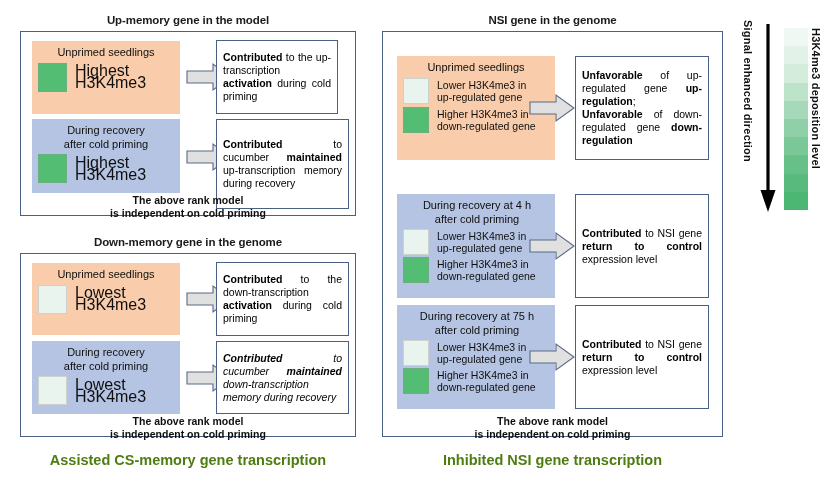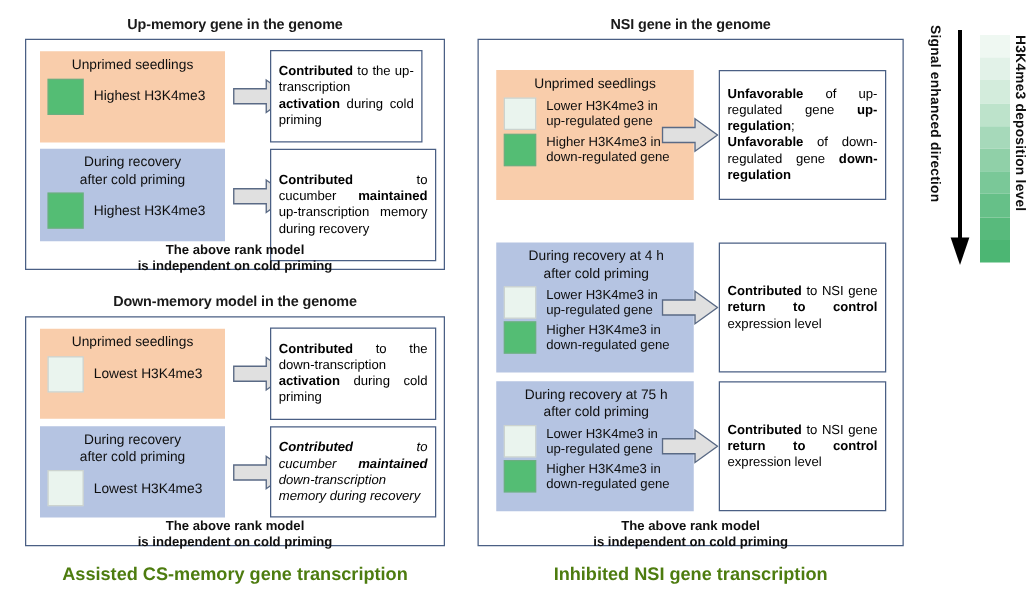--- a/index.html
+++ b/index.html
@@ -68,21 +68,21 @@
   }
   .swatch.small { width: 26px; height: 26px; flex: 0 0 26px; }
   .swatch-green      { background: #54bd74; }
   .swatch-lightgreen { background: #eaf4ee; }
 
   .swatch-label {
     font-size: 10.5px;
     line-height: 12px;
     color: #0f0f0f;
   }
-  .swatch-label.big { font-size: 11px; }
+  .swatch-label.big { font-size: 16px; }
 
   
   .result-box {
     position: absolute;
     border: 1.3px solid #4a5f84;
     background: #ffffff;
     padding: 5px 6px;
     font-size: 10.5px;
     line-height: 13px;
     text-align: justify;
@@ -135,21 +135,21 @@
   .colorbar {
     position: absolute;
     display: flex;
     flex-direction: column;
   }
   .colorbar div { flex: 1 1 auto; width: 100%; }
 </style>
 </head>
 <body>
 
-<div class="abs panel-heading" style="left:20px; top:14px; width:336px;">Up-memory gene in the genome</div>
+<div class="abs panel-heading" style="left:20px; top:14px; width:336px;">Up-memory gene in the model</div>
 
 <div class="abs outer-box" style="left:20px; top:31px; width:336px; height:185px;"></div>
 
   <div class="cond-box cond-orange" style="left:32px; top:41px; width:148px; height:73px;">
     <div class="cond-title">Unprimed seedlings</div>
     <div class="swatch-row">
       <div class="swatch swatch-green"></div>
       <div class="swatch-label big">Highest H3K4me3</div>
     </div>
   </div>
@@ -176,21 +176,21 @@
 
   <div class="result-box centered-v" style="left:216px; top:119px; width:133px; height:90px;">
     <span><b>Contributed</b> to cucumber <b>maintained</b> up-transcription memory during recovery</span>
   </div>
 
   <div class="rank-note" style="left:20px; top:194px; width:336px;">
     <span>The above rank model</span><br>
     <span>is independent on cold priming</span>
   </div>
 
-<div class="abs panel-heading" style="left:20px; top:236px; width:336px;">Down-memory model in the genome</div>
+<div class="abs panel-heading" style="left:20px; top:236px; width:336px;">Down-memory gene in the genome</div>
 
 <div class="abs outer-box" style="left:20px; top:253px; width:336px; height:184px;"></div>
 
   <div class="cond-box cond-orange" style="left:32px; top:263px; width:148px; height:72px;">
     <div class="cond-title">Unprimed seedlings</div>
     <div class="swatch-row">
       <div class="swatch swatch-lightgreen"></div>
       <div class="swatch-label big">Lowest H3K4me3</div>
     </div>
   </div>

